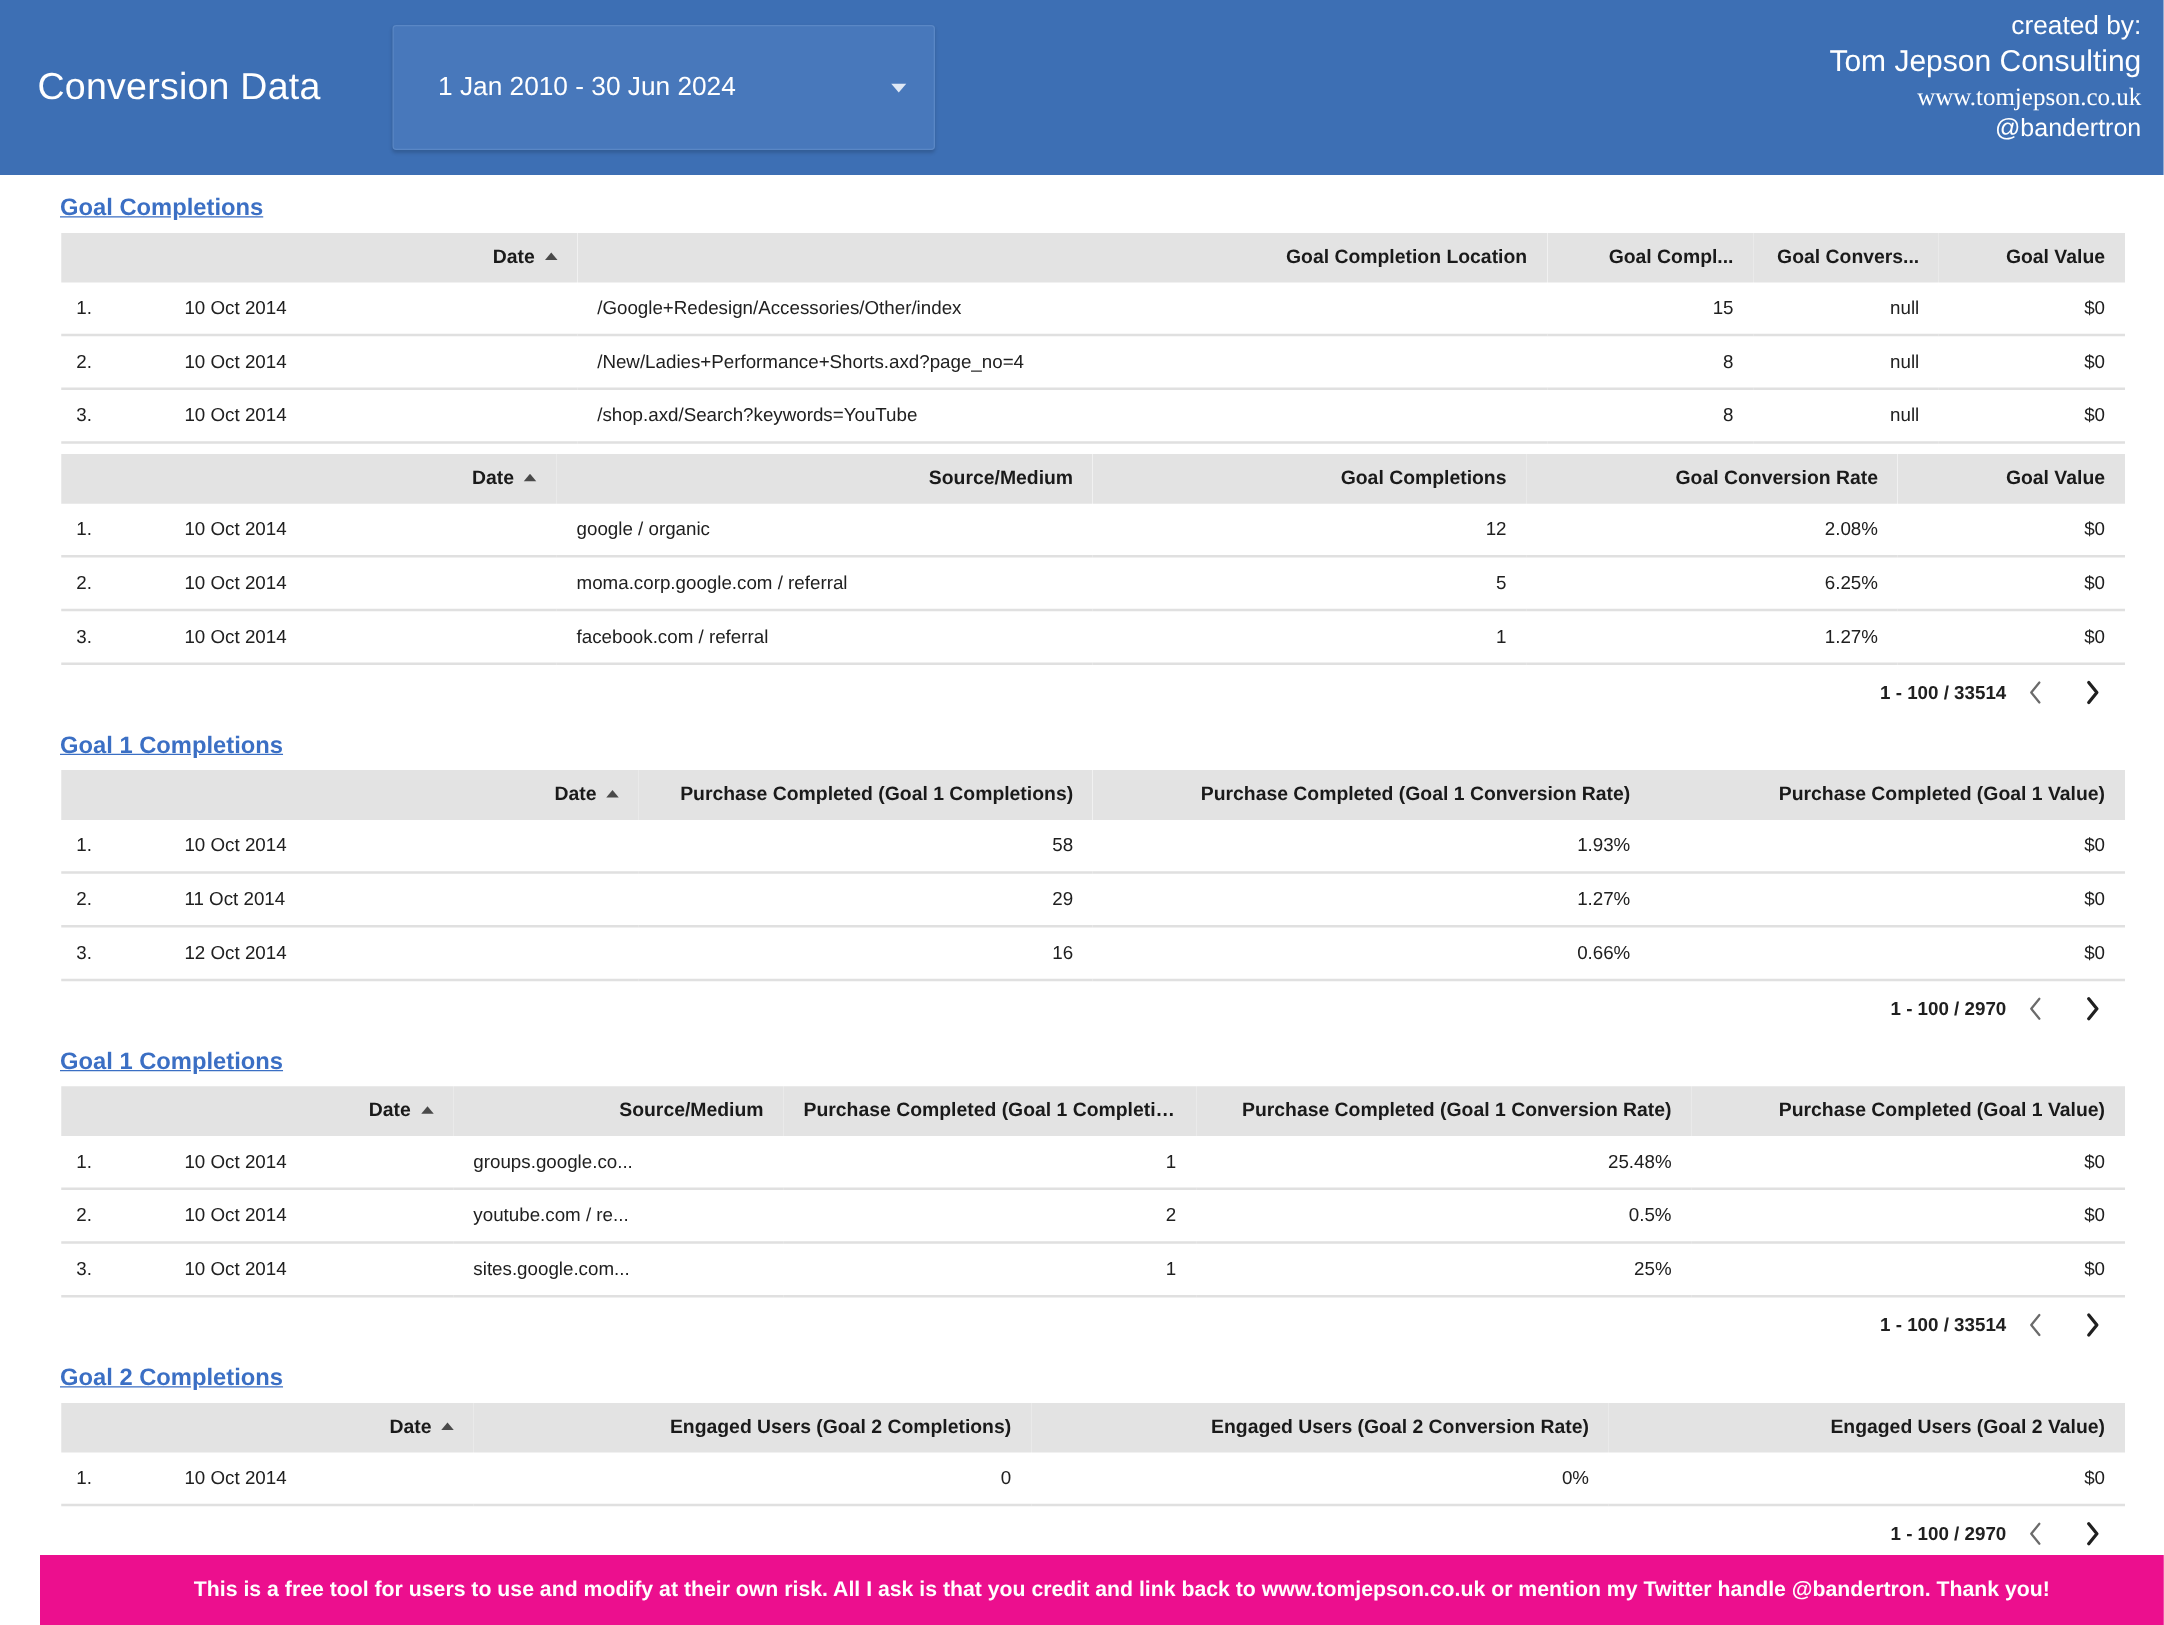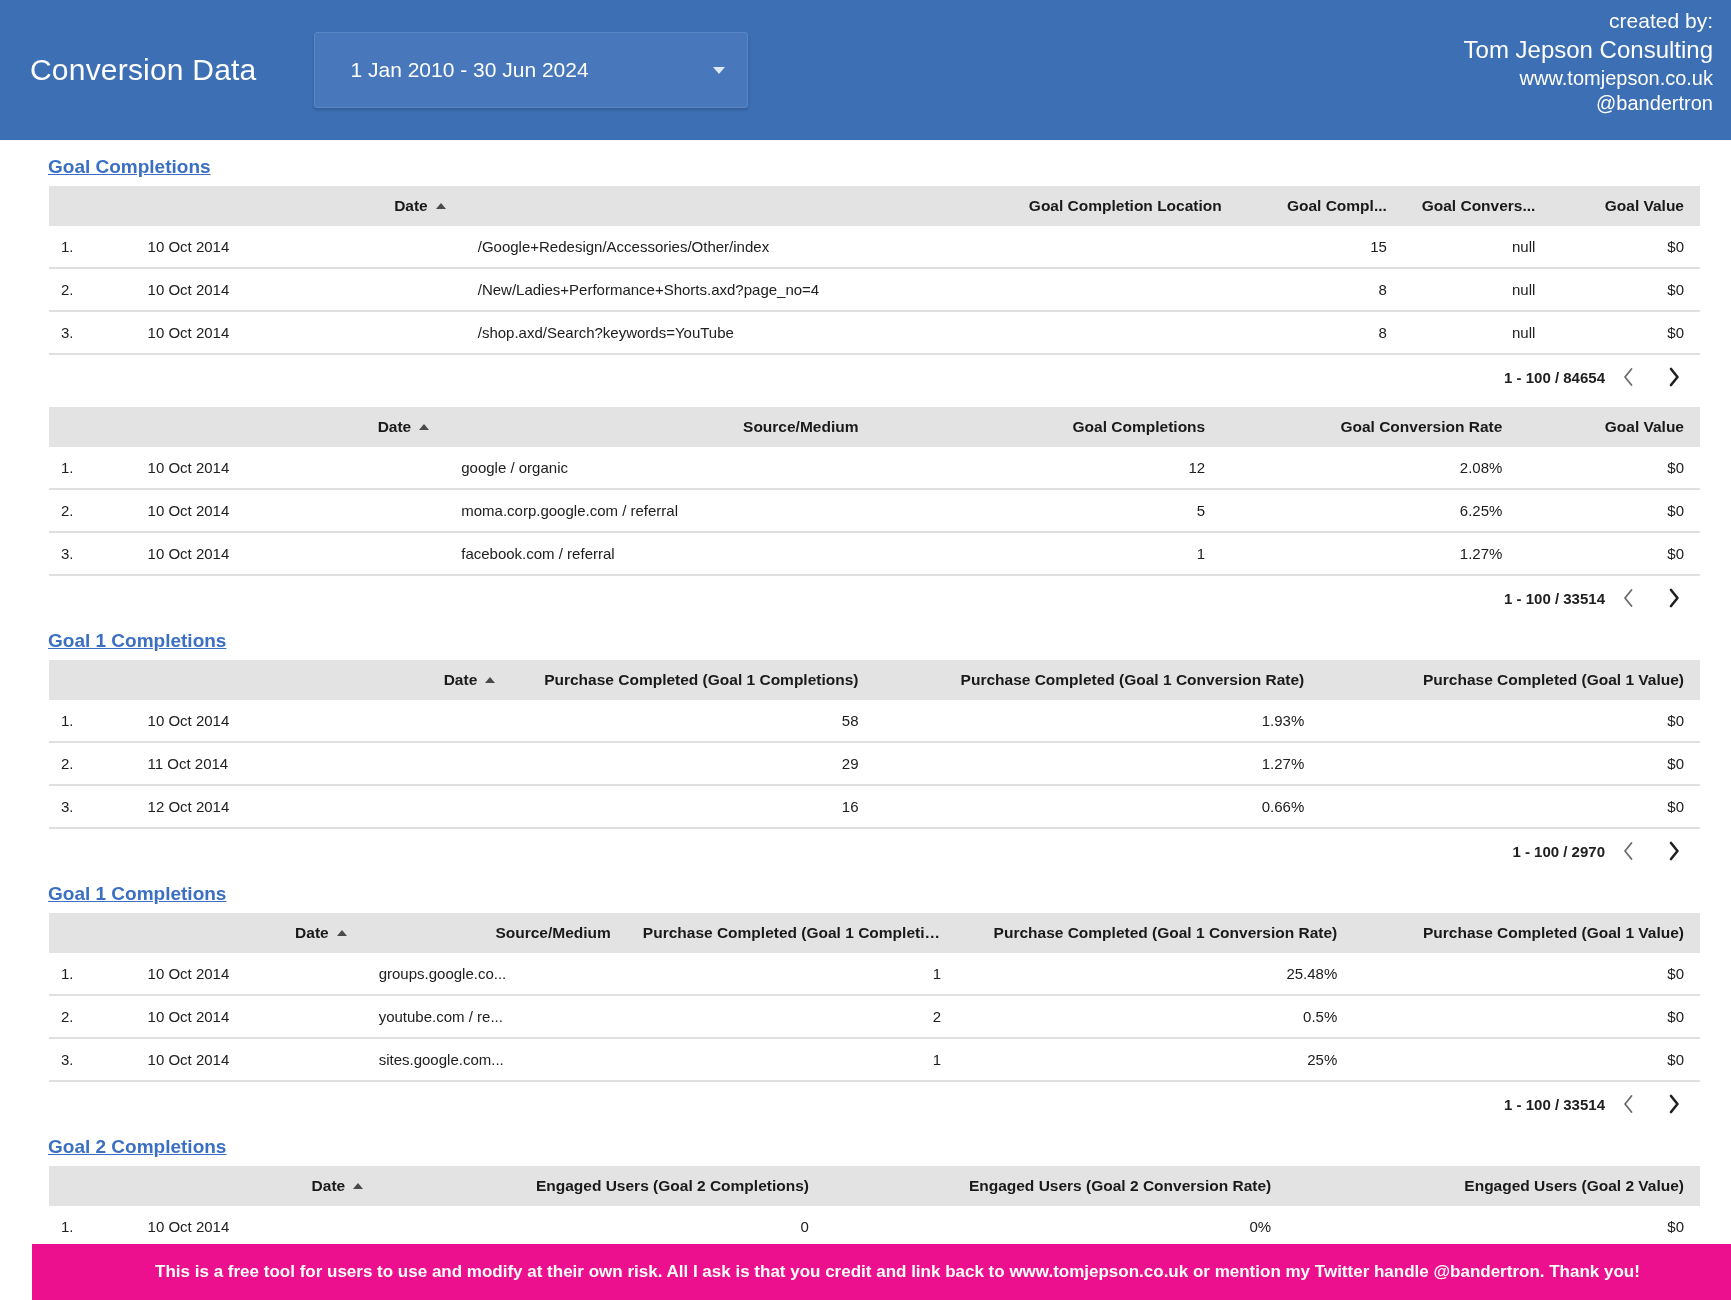--- a/index.html
+++ b/index.html
@@ -23,21 +23,21 @@
   .header-title {
     color: #ffffff;
     font-size: 30px;
     font-weight: 400;
     letter-spacing: 0.2px;
     white-space: nowrap;
   }
   .date-control {
     margin-left: 58px;
     width: 434px;
-    height: 76px;
+    height: 100px;
     background: #4878bb;
     border: 1px solid #5a87c5;
     border-radius: 3px;
     box-shadow: 0 2px 3px rgba(0,0,0,0.17);
     display: flex;
     align-items: center;
     padding: 0 22px 0 35px;
     position: relative;
   }
   .date-control-label {
@@ -57,21 +57,21 @@
   .credit {
     position: absolute;
     right: 18px;
     top: 8px;
     text-align: right;
     color: #ffffff;
     line-height: 1.28;
   }
   .credit .c1 { font-size: 21px; }
   .credit .c2 { font-size: 24px; }
-  .credit .c3 { font-size: 20px; }
+  .credit .c3 { font-size: 20px; font-family: Liberation Serif, serif; }
   .credit .c4 { font-size: 20px; }
 
   
   .content {
     padding: 0 0 0 0;
     background: #ffffff;
   }
   .section { position: relative; padding-left: 18px; }
 
   .section-title {
@@ -237,33 +237,20 @@
             <tr>
               <td class="idx">3.</td>
               <td>10 Oct 2014</td>
               <td>/shop.axd/Search?keywords=YouTube</td>
               <td class="num">8</td>
               <td class="num">null</td>
               <td class="num">$0</td>
             </tr>
           </tbody>
         </table>
-        <div class="pager">
-          <div class="pager-text">1 - 100 / 84654</div>
-          <div class="pager-btn">
-            <svg width="16" height="22" viewBox="0 0 16 22">
-              <path d="M11.5 3 L5 11 L11.5 19" fill="none" stroke="#6b6b6b" stroke-width="1.8" stroke-linecap="round" stroke-linejoin="round"></path>
-            </svg>
-          </div>
-          <div class="pager-btn">
-            <svg width="16" height="22" viewBox="0 0 16 22">
-              <path d="M5 3 L11.5 11 L5 19" fill="none" stroke="#202020" stroke-width="2.6" stroke-linecap="round" stroke-linejoin="round"></path>
-            </svg>
-          </div>
-        </div>
       </div>
       <div class="section">
         <table class="gtbl">
           <colgroup>
             <col style="width: 5%;">
             <col style="width: 19%;">
             <col style="width: 26%;">
             <col style="width: 21%;">
             <col style="width: 18%;">
             <col style="width: 11%;">

